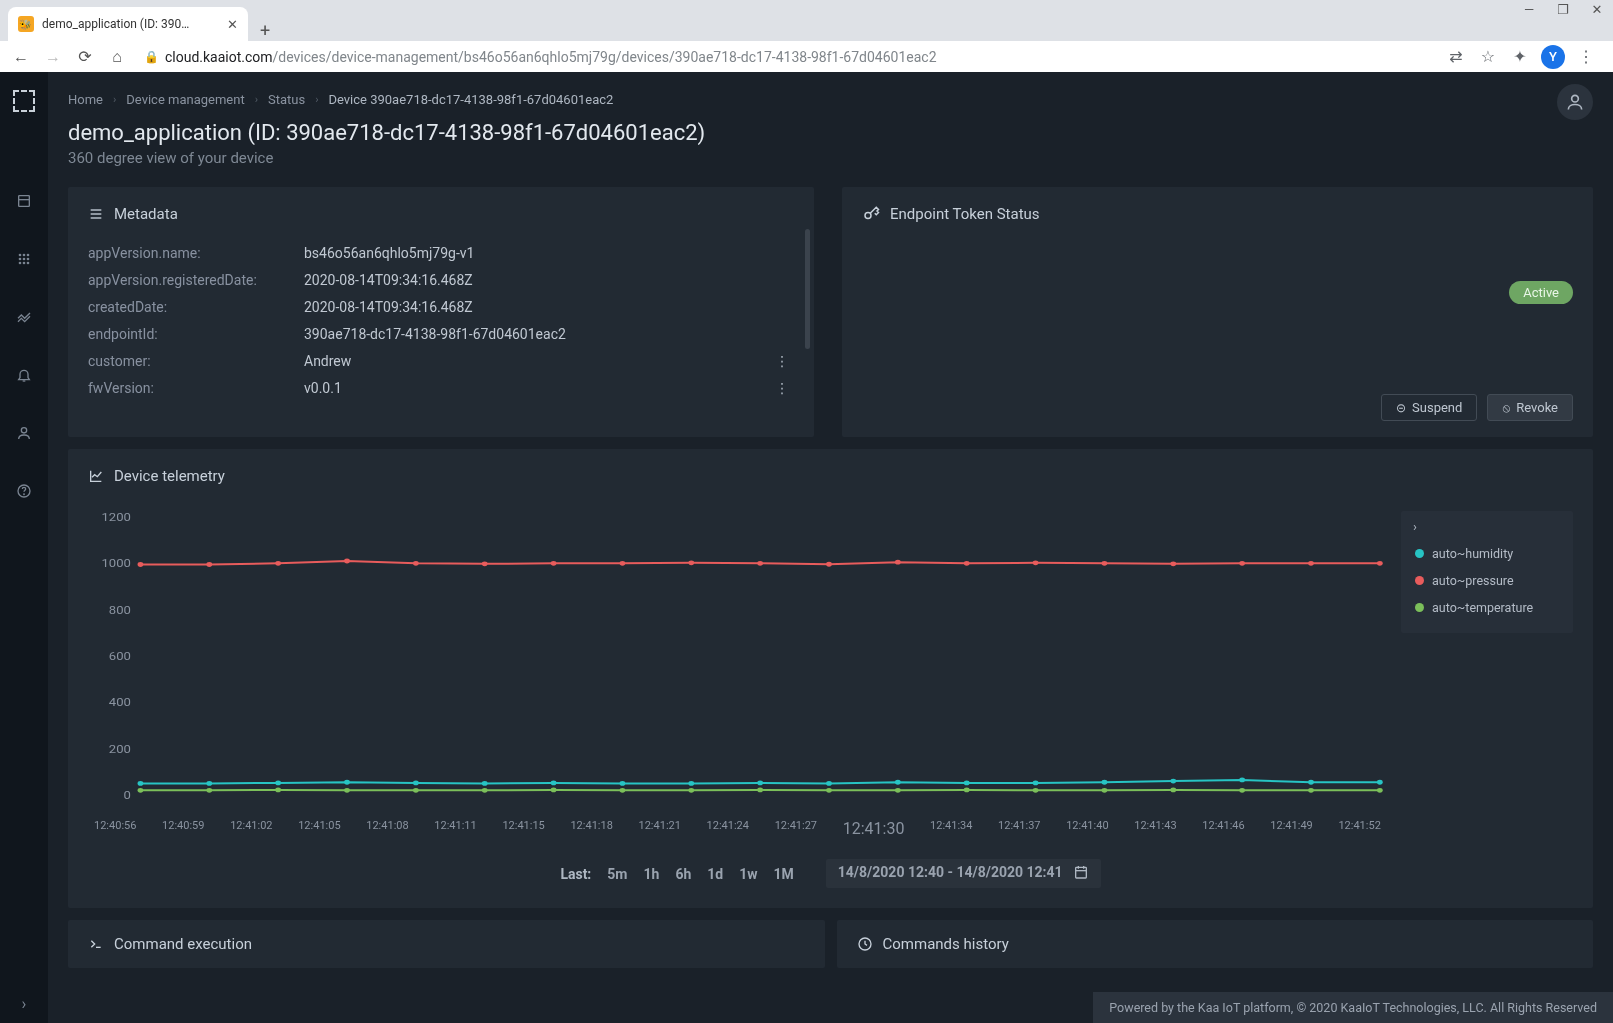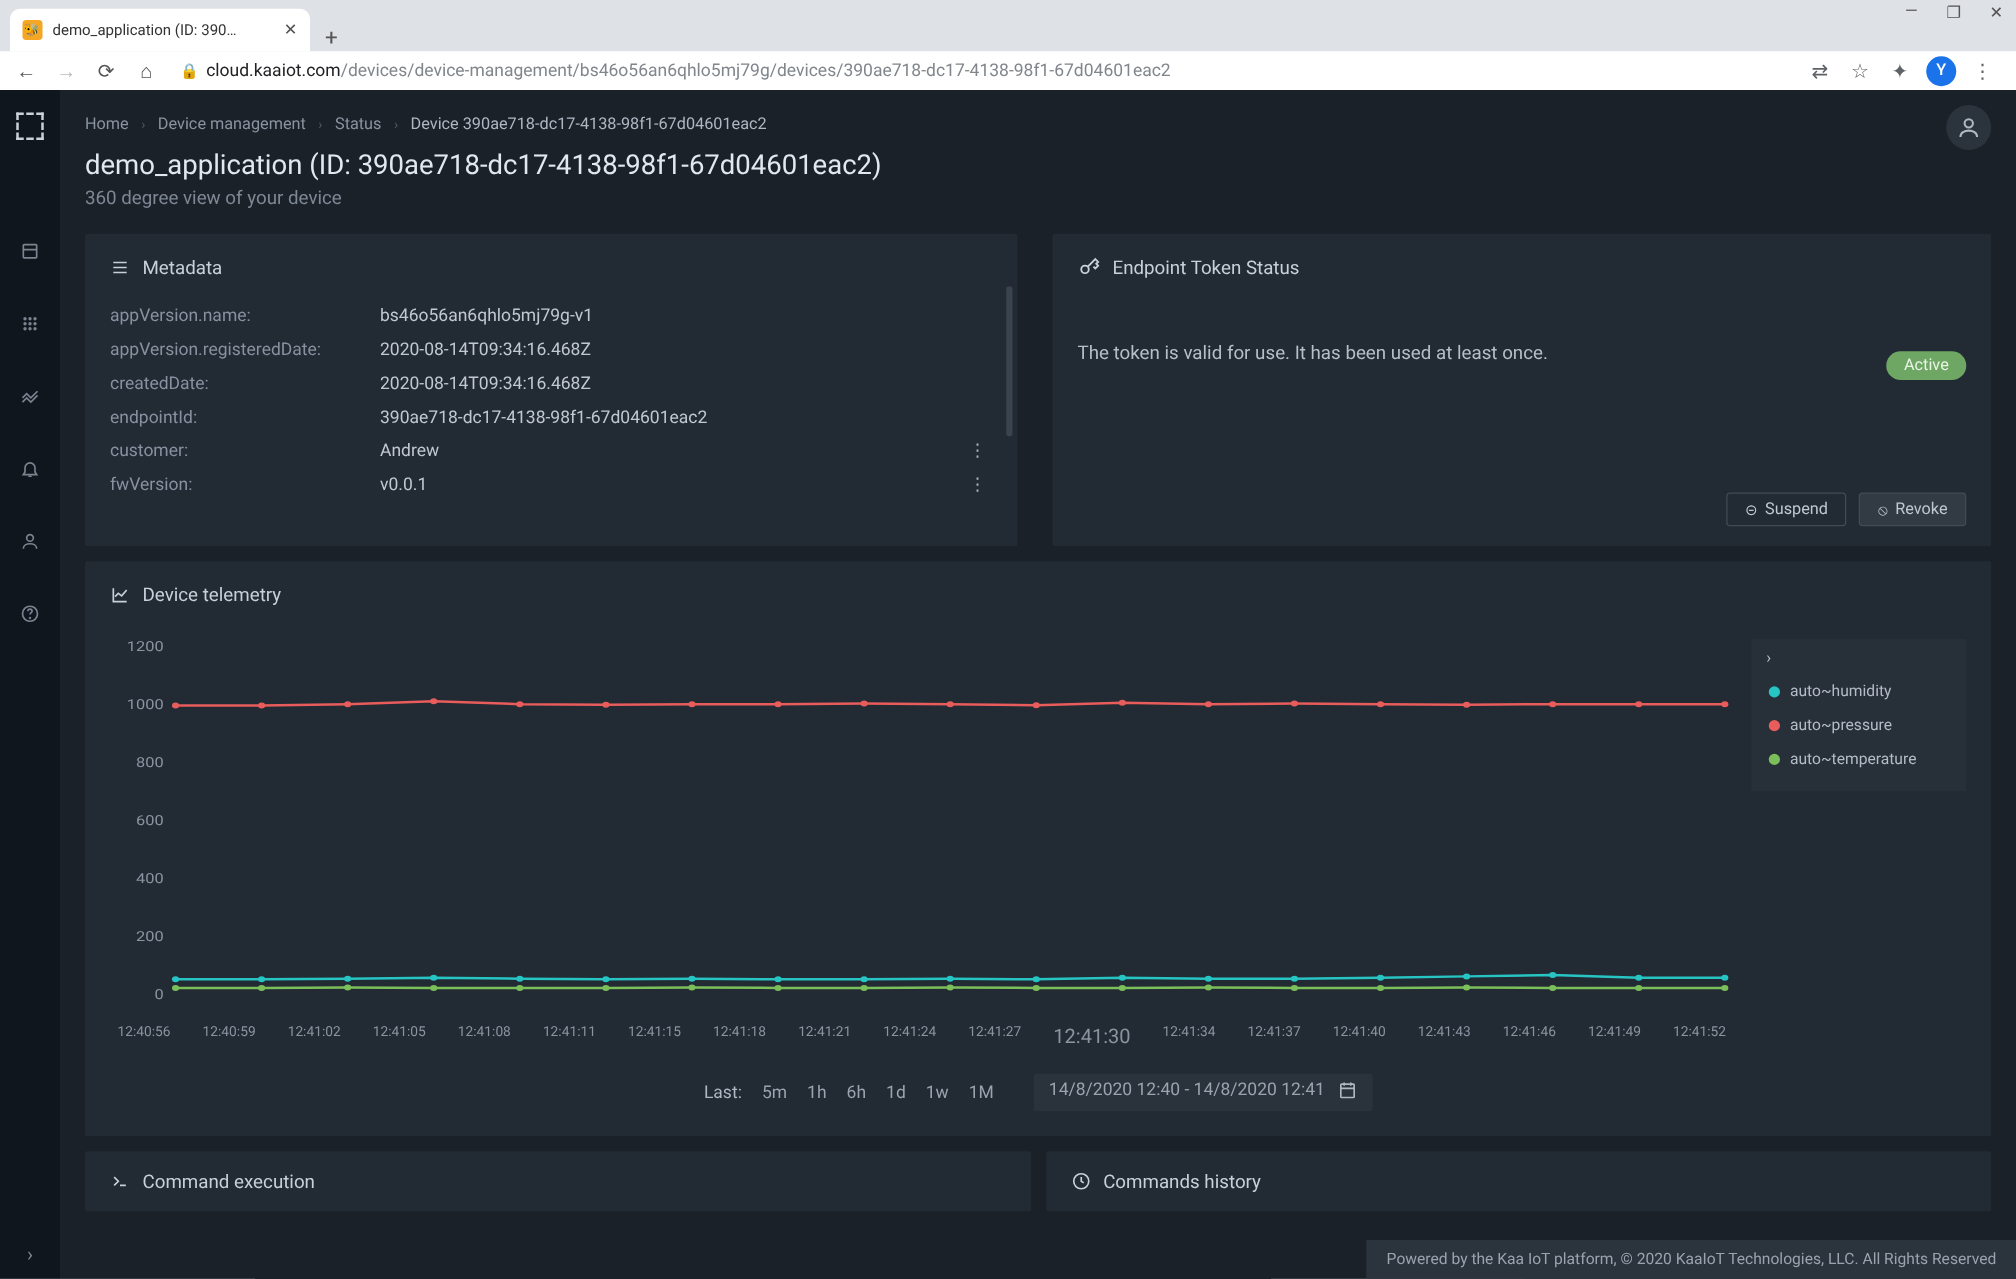--- a/index.html
+++ b/index.html
@@ -68,21 +68,21 @@
   .chart-wrap { display:flex; }
   .chart { flex:1; position:relative; height: 330px; margin-top: 10px; }
   .legend-panel { width: 172px; background:#272f39; margin-top: 10px; margin-left: 14px; border-radius:2px; padding: 8px 0 12px 0; height: fit-content;}
   .legend-toggle { padding: 0 12px 6px 12px; color:#aeb7c2; font-size:13px; cursor:pointer;}
   .legend-item { display:flex; align-items:center; gap:8px; padding: 6px 14px; font-size:12.5px; color:#b4bcc7; cursor:pointer;}
   .legend-dot { width:9px; height:9px; border-radius:50%;}
 
   .chart svg { width:100%; height: 300px; }
   .axis-label { fill:#8a93a0; font-size:11px; }
 
-  .time-controls { display:flex; align-items:center; justify-content:center; gap:16px; margin-top: 18px; font-size:14px; color:#9aa3af;}
+  .time-controls { display:flex; align-items:center; justify-content:center; gap:16px; margin-top: 18px; font-size:14px; color:#9aa3af;font-weight:bold;}
   .time-controls .lbl{color:#aeb7c2;}
   .time-controls .opt{cursor:pointer;}
   .time-range { background:#2a323b; padding:5px 12px; border-radius:2px; display:flex; gap:10px; cursor:pointer;}
   .time-range .cal{color:#aeb7c2;}
 
   .bottom-row { display:flex; gap:12px;}
   .bottom-card { flex:1; height: 48px; display:flex; align-items:center; padding: 0 20px; gap:10px; color:#c7d0da; font-size:15px;}
 
   .footer { position:absolute; right:0; bottom:0; background:#2b333d; color:#9aa3af; font-size:12.5px; padding:8px 16px;}
 
@@ -240,21 +240,20 @@
       </div>
 
       <div class="card token-card">
         <div class="card-header">
           <svg width="18" height="18" viewBox="0 0 24 24" stroke="currentColor" stroke-width="2" fill="none">
               <circle cx="8" cy="14" r="4"></circle>
               <path d="M11 11l8-8 3 3-2 2 2 2-3 3-2-2"></path>
             </svg>
           <span>Endpoint Token Status</span>
         </div>
-        <div class="token-msg">The token is valid for use. It has been used at least once.</div>
         <div class="badge-active">Active</div>
         <div class="token-actions">
           <button class="btn-outline">
               <span class="bic">⊝</span>
               <span>Suspend</span>
             </button>
           <button class="btn-outline btn-dark">
               <span class="bic">⦸</span>
               <span>Revoke</span>
             </button>

